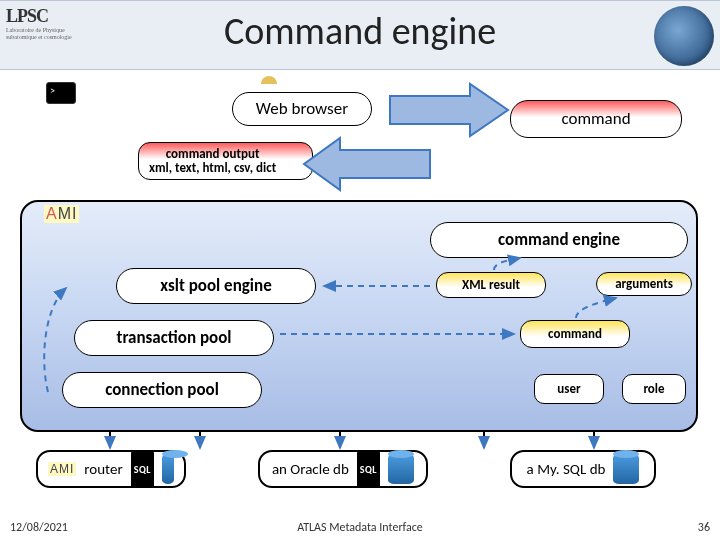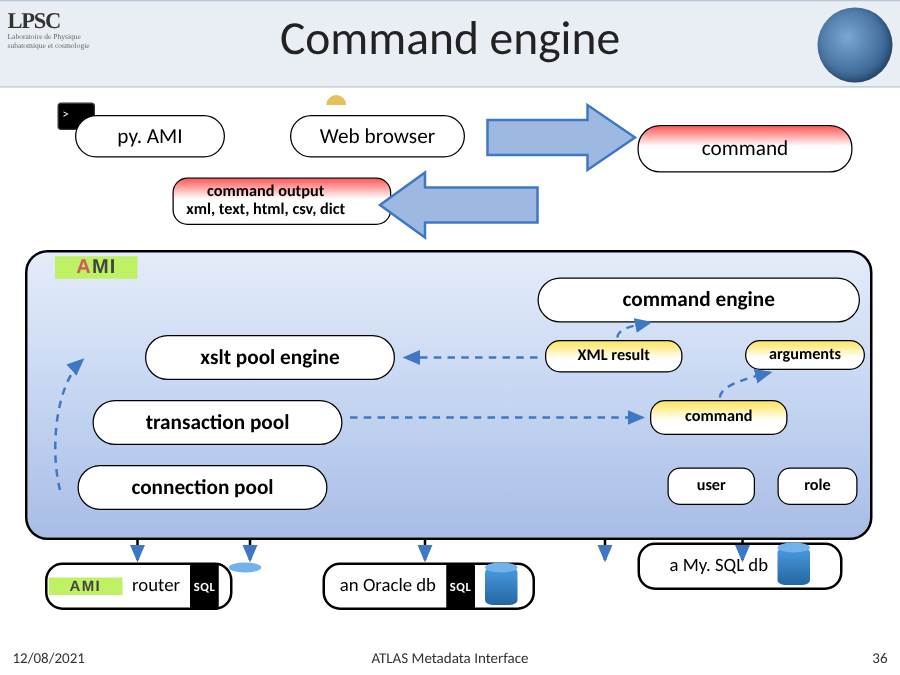--- a/index.html
+++ b/index.html
@@ -64,23 +64,23 @@
     border:1px solid #333;
   }
   .terminal-ico::after { content:">"; color:#fff; font-size:10px; position:absolute; left:3px; top:1px; }
   .person-ico {
     position:absolute; width:22px; height:28px;
   }
   .person-ico .head{ width:12px; height:12px; background:#f0c185; border-radius:50%; margin:0 auto; }
   .person-ico .body{ width:22px; height:14px; background:#5f8de6; border-radius:6px 6px 3px 3px; margin-top:1px; }
   .person-ico .hair{ position:absolute; top:-2px; left:3px; width:16px; height:8px; background:#e6c05a; border-radius:8px 8px 0 0; }
   .ami-logo {
-    position:absolute; font-family: Arial, sans-serif; font-weight:bold;
+    position:absolute; font-family: Arial, sans-serif; font-weight:normal;
     font-size:16px; letter-spacing:1px; color:#444;
-    background:#bef264; padding:0 17px;
+    background:#fef9c3; padding:0 2px;
   }
   .ami-logo .r{ color:#d05a5a; } 
   svg.arrows { position:absolute; left:0; top:0; width:720px; height:540px; pointer-events:none; }
   .footer-date { position:absolute; left:10px; bottom:6px; font-size:12px; color:#333; }
   .footer-center { position:absolute; left:0; bottom:6px; width:720px; text-align:center; font-size:12px; color:#333; }
   .footer-num { position:absolute; right:10px; bottom:6px; font-size:12px; color:#333; }
   .left-align { justify-content:flex-start; text-align:center; padding-left:10px; }
 </style>
 </head>
 <body>
@@ -92,23 +92,20 @@
     <div class="big">LPSC</div>
     <div class="sub">Laboratoire de Physique
 subatomique et cosmologie</div>
   </div>
   <div class="header-title">Command engine</div>
   <div class="atlas-badge"></div>
 
   <div class="mainbox" style="left:20px; top:200px; width:678px; height:232px;"></div>
 
   <span class="terminal-ico" style="left:46px; top:82px;"></span>
-  <div class="box" style="left:60px; top:92px; width:120px; height:34px;">
-    <span class="label-text">py. AMI</span>
-  </div>
   <span class="person-ico" style="left:258px; top:78px;">
     <span class="hair"></span><span class="head"></span><span class="body"></span>
   </span>
   <div class="box" style="left:232px; top:92px; width:140px; height:34px;">
     <span class="label-text">Web browser</span>
   </div>
   <div class="box red-grad" style="left:510px; top:100px; width:172px; height:38px;">
     <span class="label-text">command</span>
   </div>
   <div class="box small red-grad left-align" style="left:138px; top:142px; width:175px; height:38px; white-space:pre-line; font-weight:bold;">
@@ -154,21 +151,21 @@
     <span class="ami-logo" style="position:static; font-size:12px;">AMI</span>
     <span>router</span>
     <span class="sql-badge">SQL</span>
     <span class="dbcyl"></span>
   </div>
   <div class="dbbox" style="left:258px; top:450px; width:170px; height:38px;">
     <span>an Oracle db</span>
     <span class="sql-badge">SQL</span>
     <span class="dbcyl"></span>
   </div>
-  <div class="dbbox" style="left:510px; top:434px; width:164px; height:38px;">
+  <div class="dbbox" style="left:510px; top:450px; width:146px; height:38px;">
     <span>a My. SQL db</span>
     <span class="dbcyl"></span>
   </div>
 
   <svg class="arrows">
     <defs>
       <marker id="ah" markerWidth="10" markerHeight="10" refX="6" refY="3" orient="auto">
         <path d="M0,0 L7,3 L0,6 Z" fill="#3f78c2"></path>
       </marker>
     </defs>

